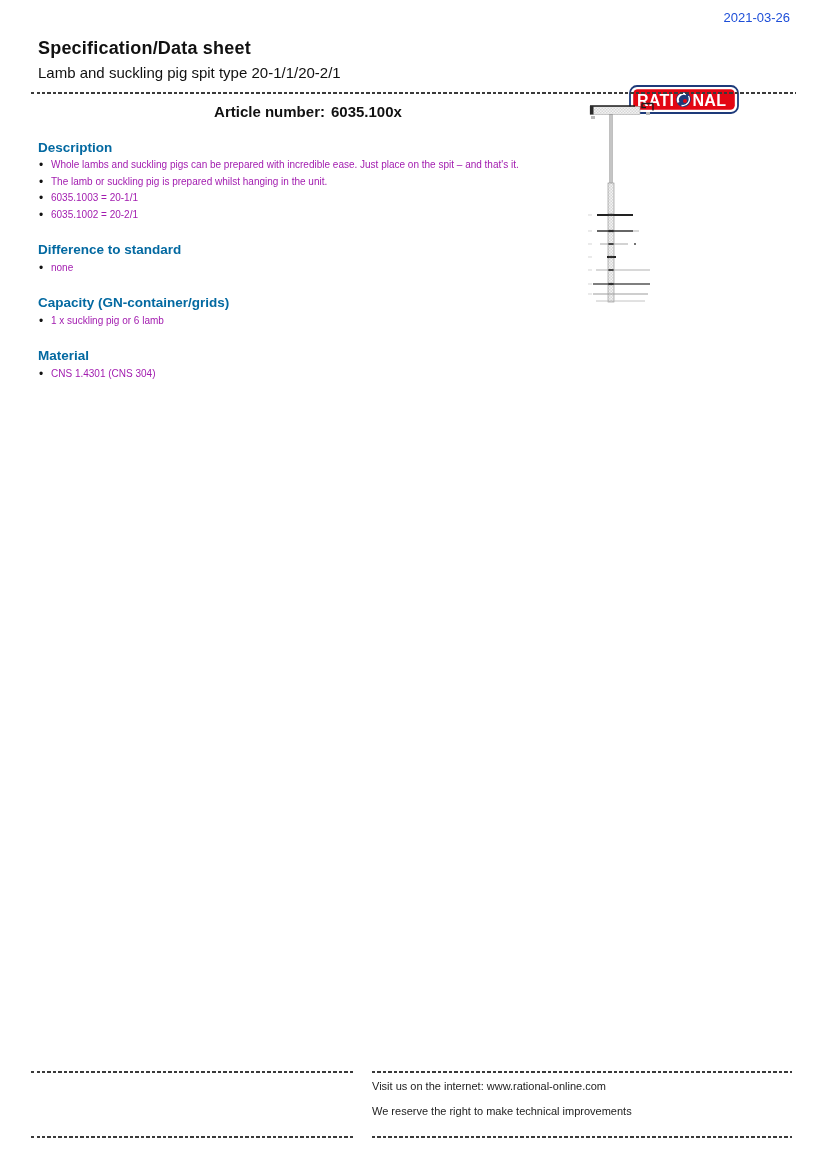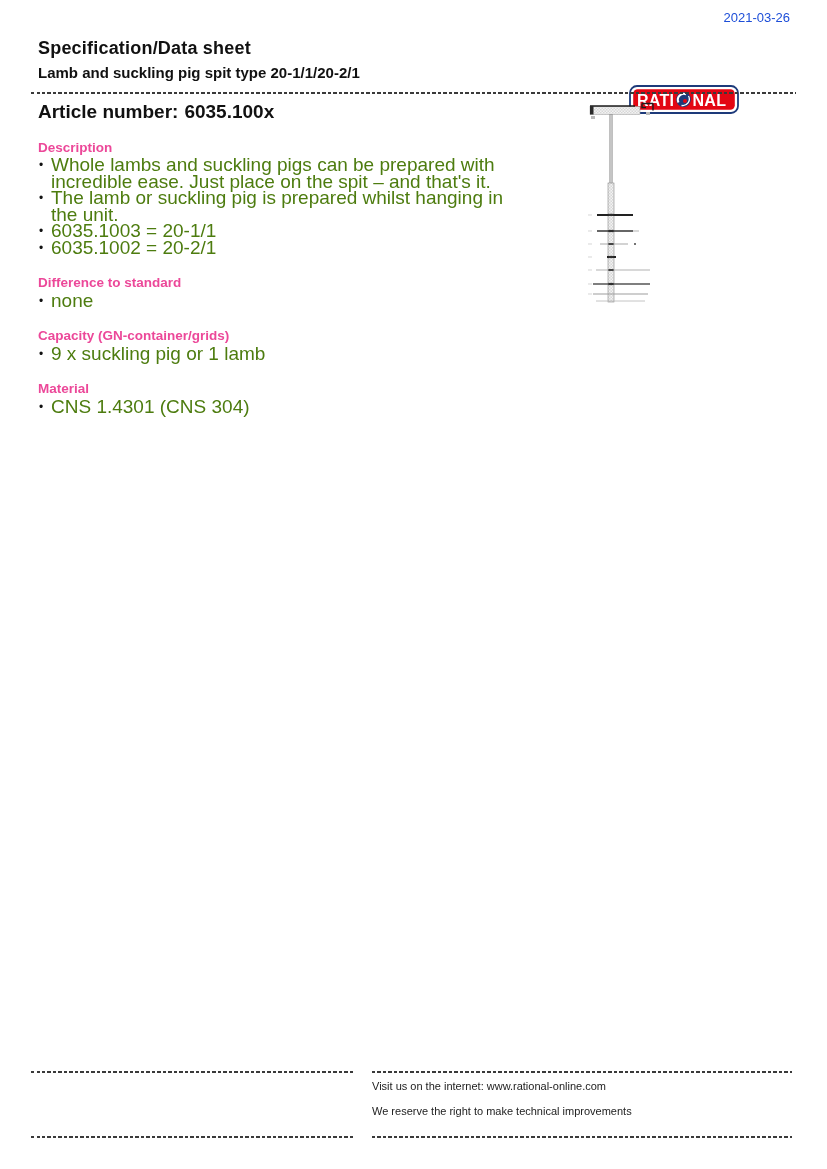--- a/index.html
+++ b/index.html
@@ -11,42 +11,42 @@
   .date {
     position: absolute; top: 10px; right: 37px;
     font-size: 13px; color: #1d4ed8;
   }
   .title {
     position: absolute; left: 38px; top: 38px;
     font-size: 18px; font-weight: bold; letter-spacing: 0.2px;
   }
   .subtitle {
     position: absolute; left: 38px; top: 64px;
-    font-size: 15px; font-weight: bold;
+    font-size: 15px; font-weight: normal;
   }
   .logo { position: absolute; left: 629px; top: 45px; margin-top: 40px; }
   .dash-line {
     position: absolute; height: 1.5px;
     background: repeating-linear-gradient(90deg, #3a3a3a 0 3.2px, transparent 3.2px 5.5px);
   }
   .sep-top { left: 31px; top: 92px; width: 765px; }
 
   .content { position: absolute; left: 38px; top: 104px; width: 540px; }
-  .article-line { font-size: 19px; font-weight: bold; line-height: 16.5px; }
+  .article-line { font-size: 15px; font-weight: bold; line-height: 16.5px; text-align: center; }
   .article-line .val { margin-left: 6px; }
 
   .section { margin-top: 19px; }
   .sec-heading {
     font-size: 13.5px; font-weight: bold; line-height: 16.5px;
-    color: #ec4899;
+    color: #0369a1;
   }
   ul.bullets { list-style: none; width: 481px; margin-top: 1px; }
   ul.bullets li {
     position: relative; padding-left: 13px;
-    font-size: 19px; line-height: 16.5px; color: #4d7c0f;
+    font-size: 10px; line-height: 16.5px; color: #a21caf;
   }
   ul.bullets li::before {
     content: "\2022"; position: absolute; left: 1px; top: 0;
     font-size: 12px; line-height: 16.5px; color: #111;
   }
 
   .drawing { position: absolute; left: 588px; top: 100px; }
 
   .footer-line-left-top    { left: 31px;  top: 1071px; width: 324px; }
   .footer-line-right-top   { left: 372px; top: 1071px; width: 420px; }
@@ -146,21 +146,21 @@
   <div class="section">
     <div class="sec-heading">Difference to standard</div>
     <ul class="bullets">
       <li>none</li>
     </ul>
   </div>
 
   <div class="section">
     <div class="sec-heading">Capacity (GN-container/grids)</div>
     <ul class="bullets">
-      <li>9 x suckling pig or 1 lamb</li>
+      <li>1 x suckling pig or 6 lamb</li>
     </ul>
   </div>
 
   <div class="section">
     <div class="sec-heading">Material</div>
     <ul class="bullets">
       <li>CNS 1.4301 (CNS 304)</li>
     </ul>
   </div>
 

